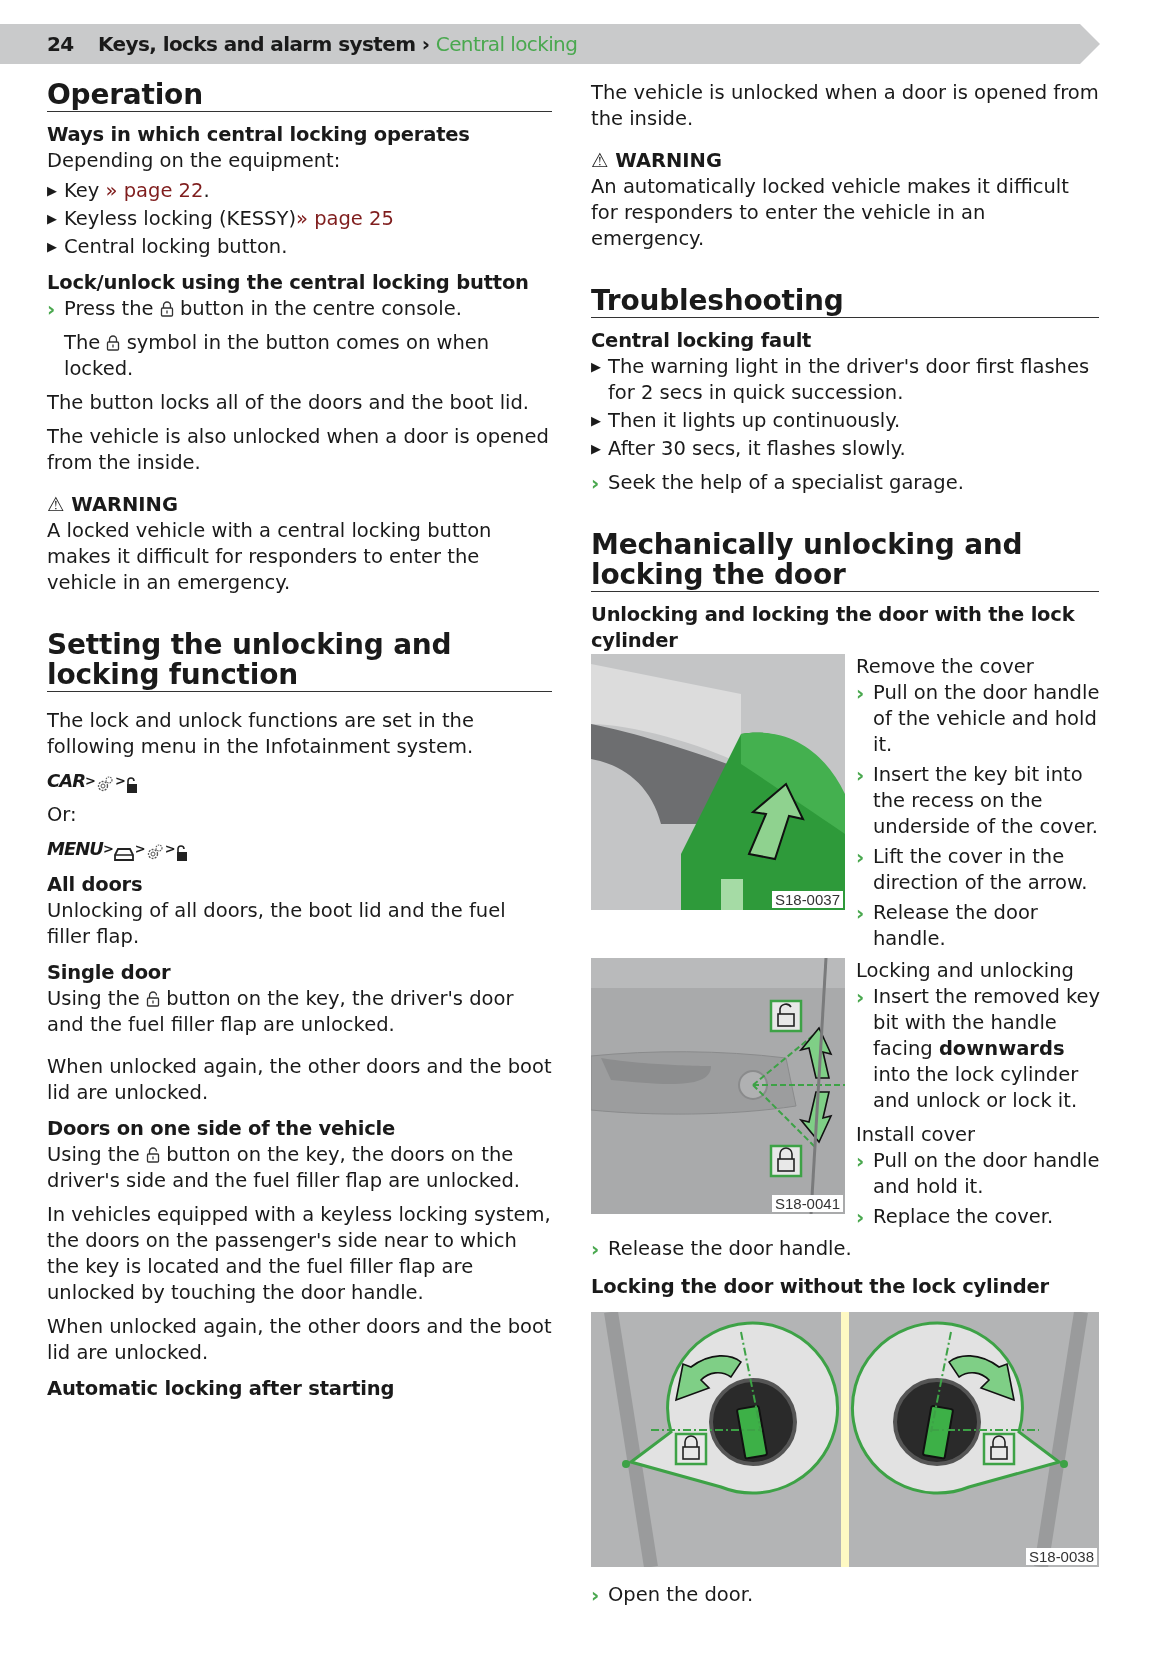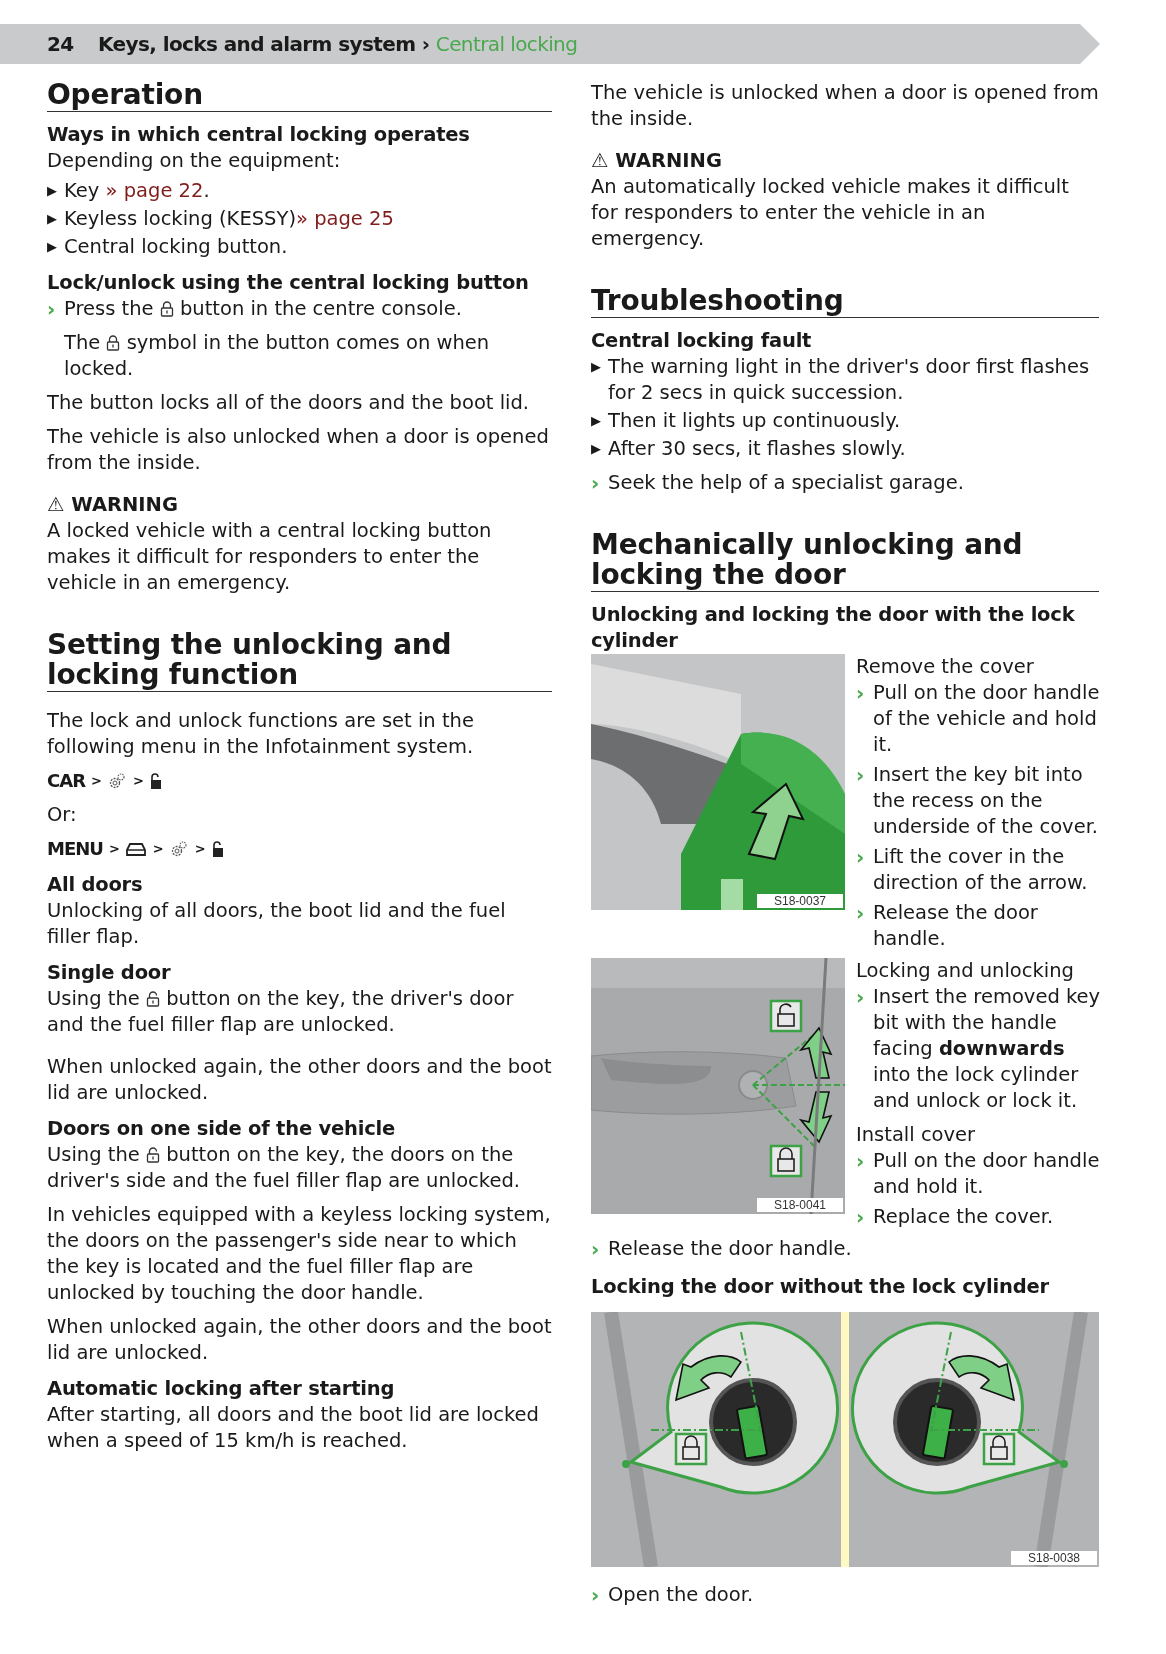--- a/index.html
+++ b/index.html
@@ -23,28 +23,28 @@
   .gap-s { height: 10px; }
   .gap-m { height: 16px; }
   .gap-l { height: 34px; }
 
   .li { display: flex; }
   .li .bul { width: 17px; flex: none; font-size: 13px; line-height: 26px; }
   .li .chev { width: 17px; flex: none; color: #4aa84f; font-weight: bold; font-size: 20px; line-height: 26px; }
   .indent { padding-left: 17px; }
   .warn-title { font-weight: bold; font-size: 19.5px; line-height: 26px; }
 
-  .menu-path { font-size: 18px; font-weight: bold; line-height: 26px; display: flex; align-items: center; gap: 6px; letter-spacing: -1px; }
+  .menu-path { font-size: 18px; font-weight: bold; line-height: 26px; display: flex; align-items: flex-end; letter-spacing: -1px; font-style: italic; }
   .menu-path .sep { font-size: 13px; }
   .menu-path svg { display: inline-block; }
 
   .lockicon { display: inline-block; width: 14px; height: 16px; vertical-align: -2px; }
 
   .fig { position: absolute; background: #b9babb; overflow: hidden; }
-  .fig-label { position: absolute; right: 2px; bottom: 2px; font-size: 12px; background: #fff; color: #333; padding: 0 17px; font-family: "Liberation Sans", sans-serif; }
+  .fig-label { position: absolute; right: 2px; bottom: 2px; font-size: 15px; background: #fff; color: #333; padding: 0 3px; font-family: "Liberation Sans", sans-serif; }
   .side-text { position: absolute; left: 856px; width: 245px; }
   .side-text p, .side-text .li { font-size: 19.5px; line-height: 26px; }
 </style>
 </head>
 <body>
 
 <div class="header-bar">
   <svg width="1100" height="40">
     <polygon points="0,0 1080,0 1100,20 1080,40 0,40" fill="#c9cacb"></polygon>
   </svg>
@@ -160,21 +160,20 @@
         <path d="M3.5 7V4.5a3.5 3.5 0 0 1 7 0" fill="none" stroke="#333" stroke-width="1.3"></path>
         <rect x="1.5" y="7" width="11" height="8" rx="1" fill="none" stroke="#333" stroke-width="1.3"></rect>
         <line x1="7" y1="9.5" x2="7" y2="12.5" stroke="#333" stroke-width="1.3"></line>
       </svg><span> button on the key, the doors on the driver's side and the fuel filler flap are unlocked.</span></p>
   <div style="height:8px"></div>
   <p>In vehicles equipped with a keyless locking system, the doors on the passenger's side near to which the key is located and the fuel filler flap are unlocked by touching the door handle.</p>
   <div style="height:8px"></div>
   <p>When unlocked again, the other doors and the boot lid are unlocked.</p>
   <div style="height:10px"></div>
   <div class="h3">Automatic locking after starting</div>
-  <p>After starting, all doors and the boot lid are locked when a speed of 15 km/h is reached.</p>
 </div>
 
 <div class="col col-right">
   <p>The vehicle is unlocked when a door is opened from the inside.</p>
   <div class="gap-m"></div>
   <div class="warn-title"><span style="font-weight:normal">⚠</span> <span>WARNING</span></div>
   <p>An automatically locked vehicle makes it difficult for responders to enter the vehicle in an emergency.</p>
   <div class="gap-l"></div>
   <div class="h2">Troubleshooting</div>
   <div class="gap-s"></div>

